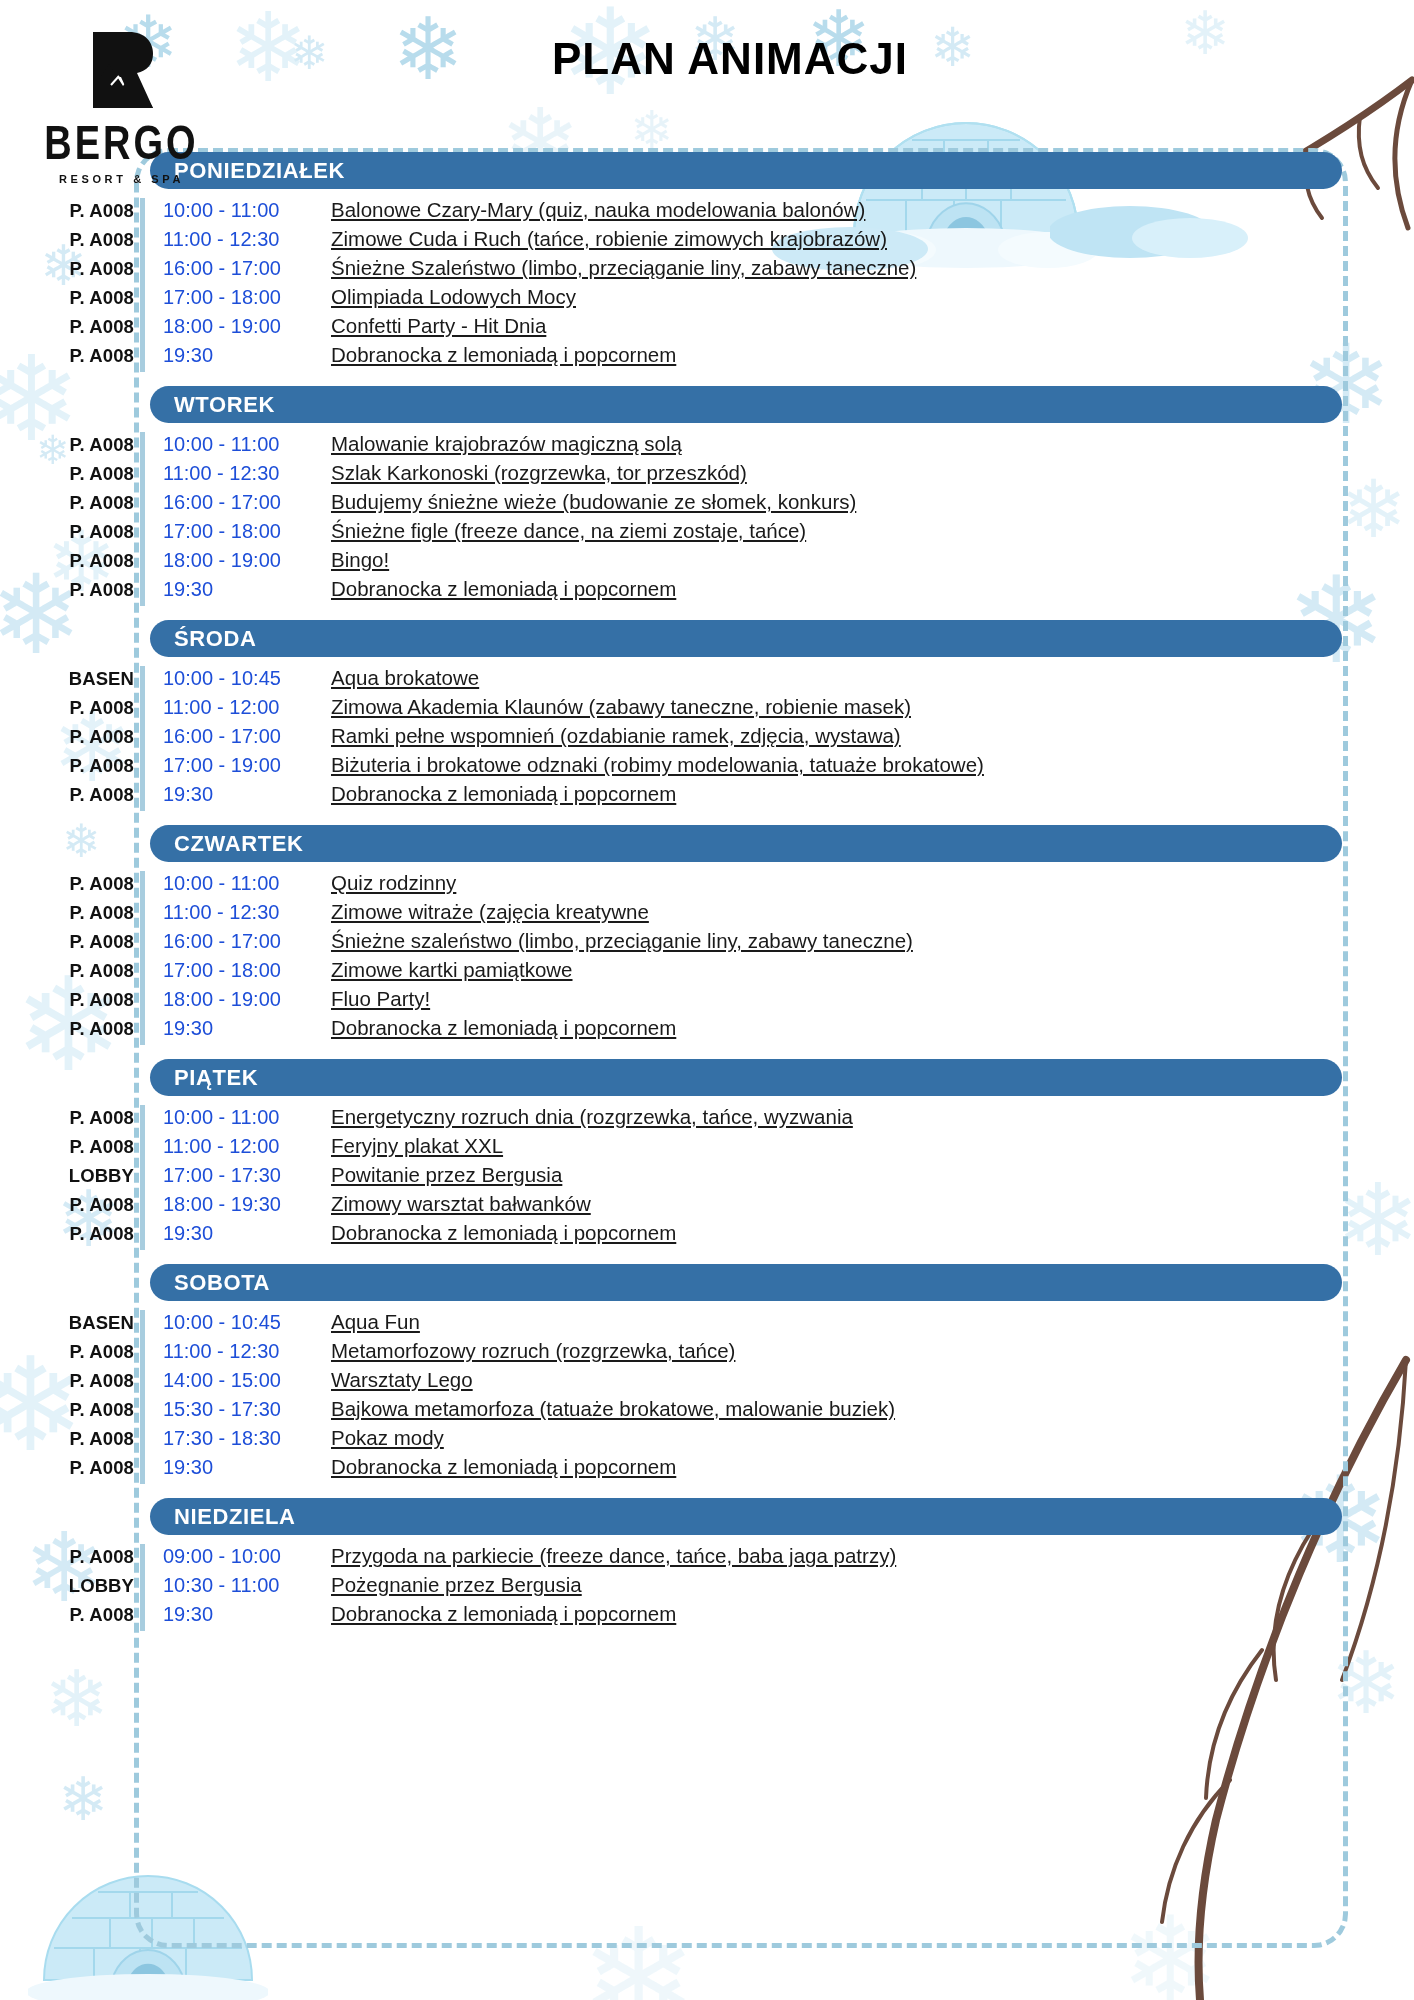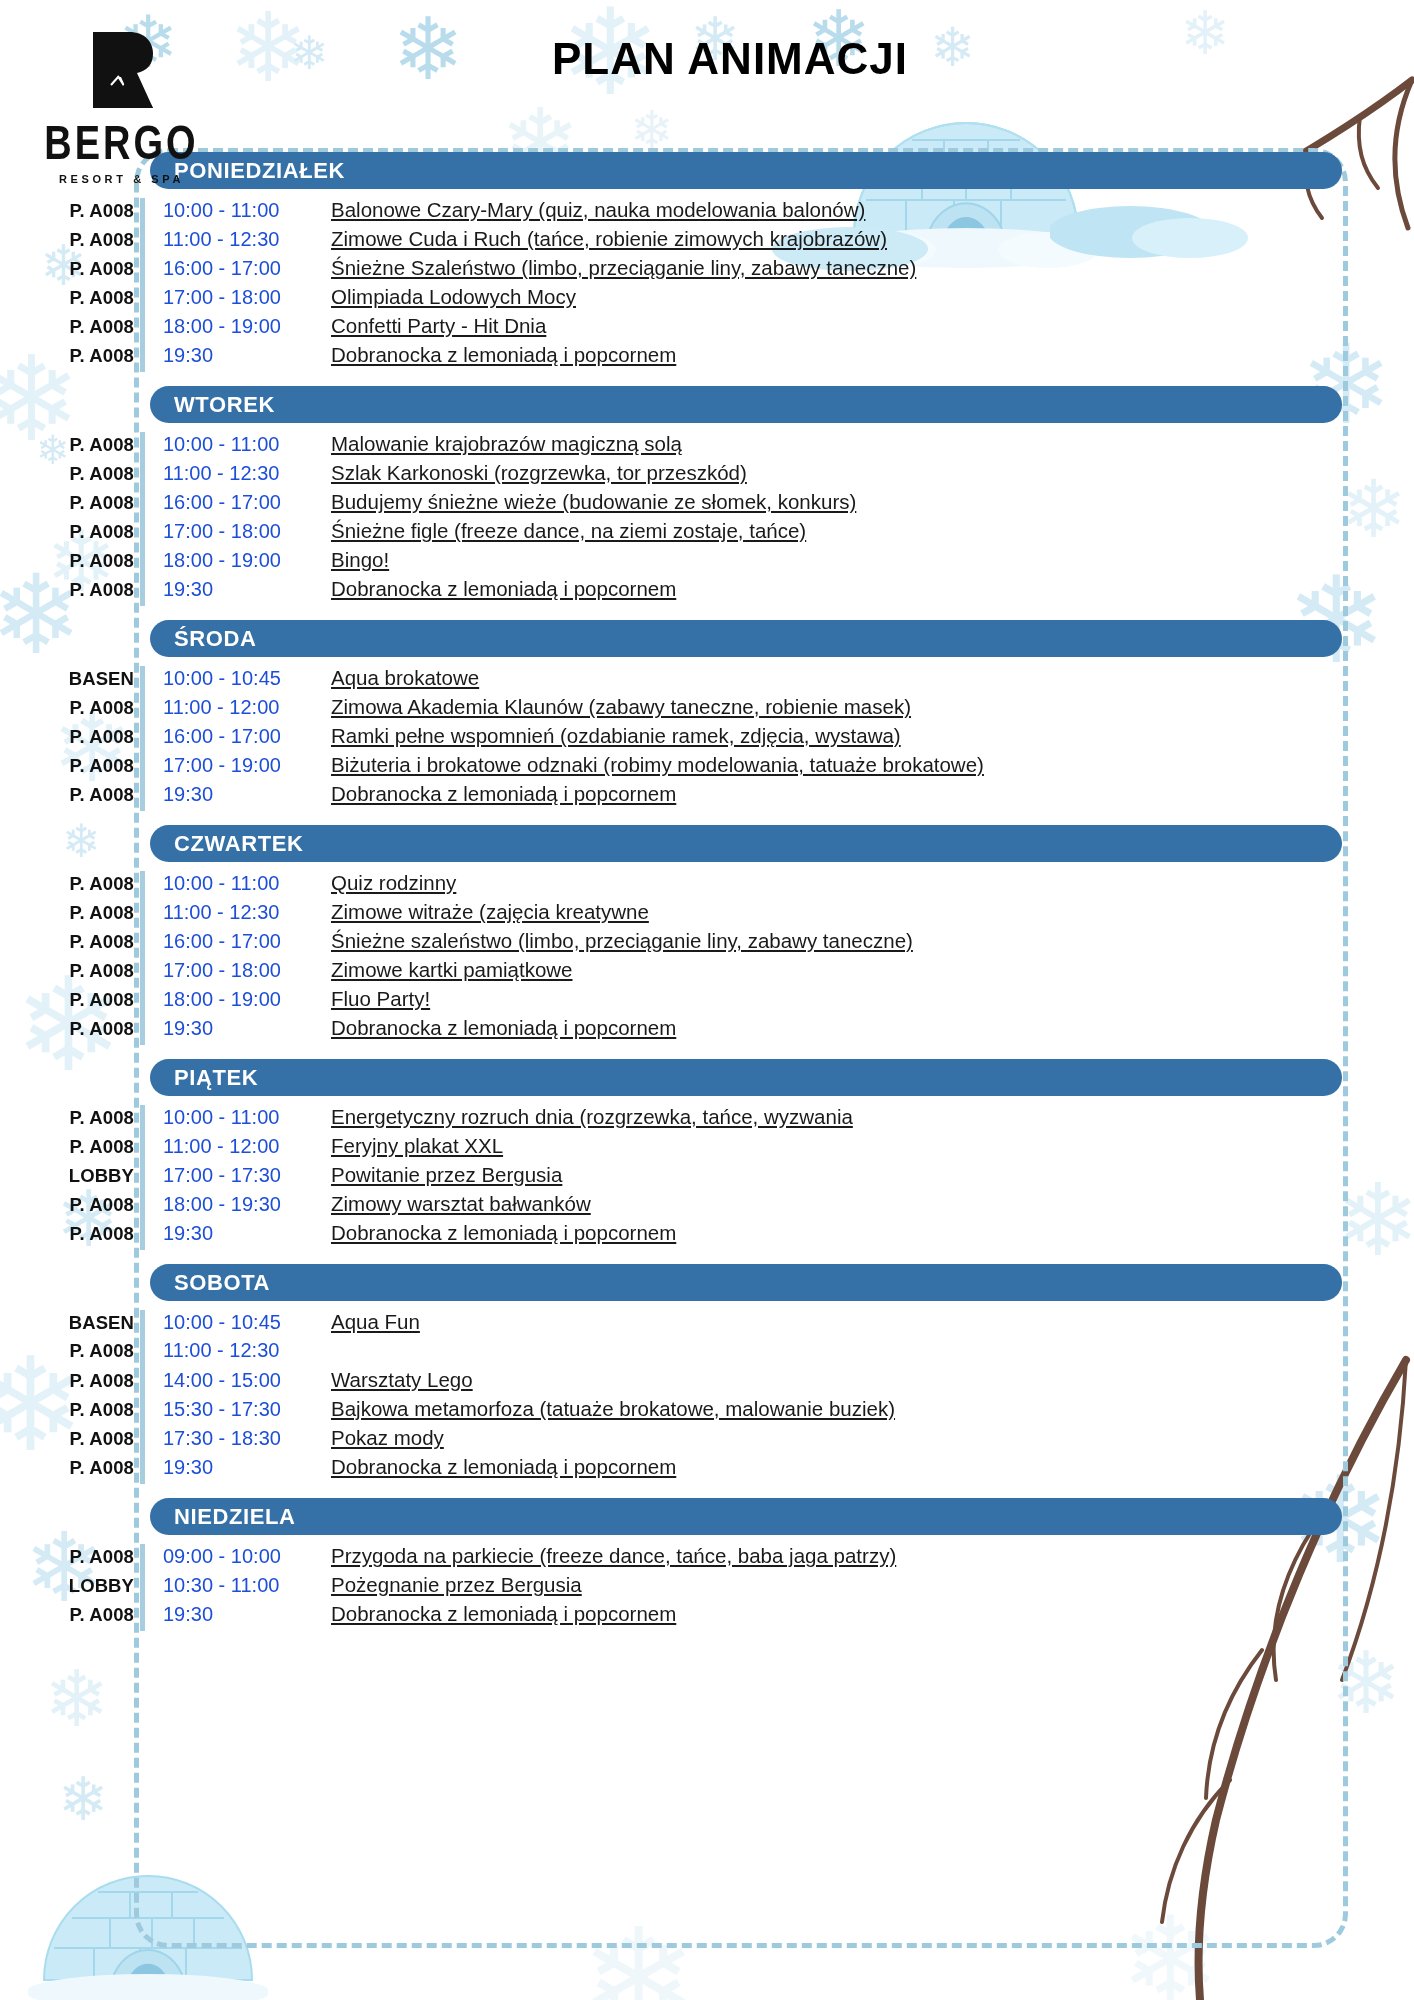--- a/index.html
+++ b/index.html
@@ -464,20 +464,21 @@
         <div class="row">
           <div class="room">BASEN</div>
           <div class="sep"></div>
           <div class="time">10:00 - 10:45</div>
           <div class="activity">Aqua Fun</div>
         </div>
         <div class="row">
           <div class="room">P. A008</div>
           <div class="sep"></div>
           <div class="time">11:00 -  12:30</div>
+          <div class="activity">Metamorfozowy rozruch (rozgrzewka, tańce)</div>
         </div>
         <div class="row">
           <div class="room">P. A008</div>
           <div class="sep"></div>
           <div class="time">14:00 - 15:00</div>
           <div class="activity">Warsztaty Lego</div>
         </div>
         <div class="row">
           <div class="room">P. A008</div>
           <div class="sep"></div>

